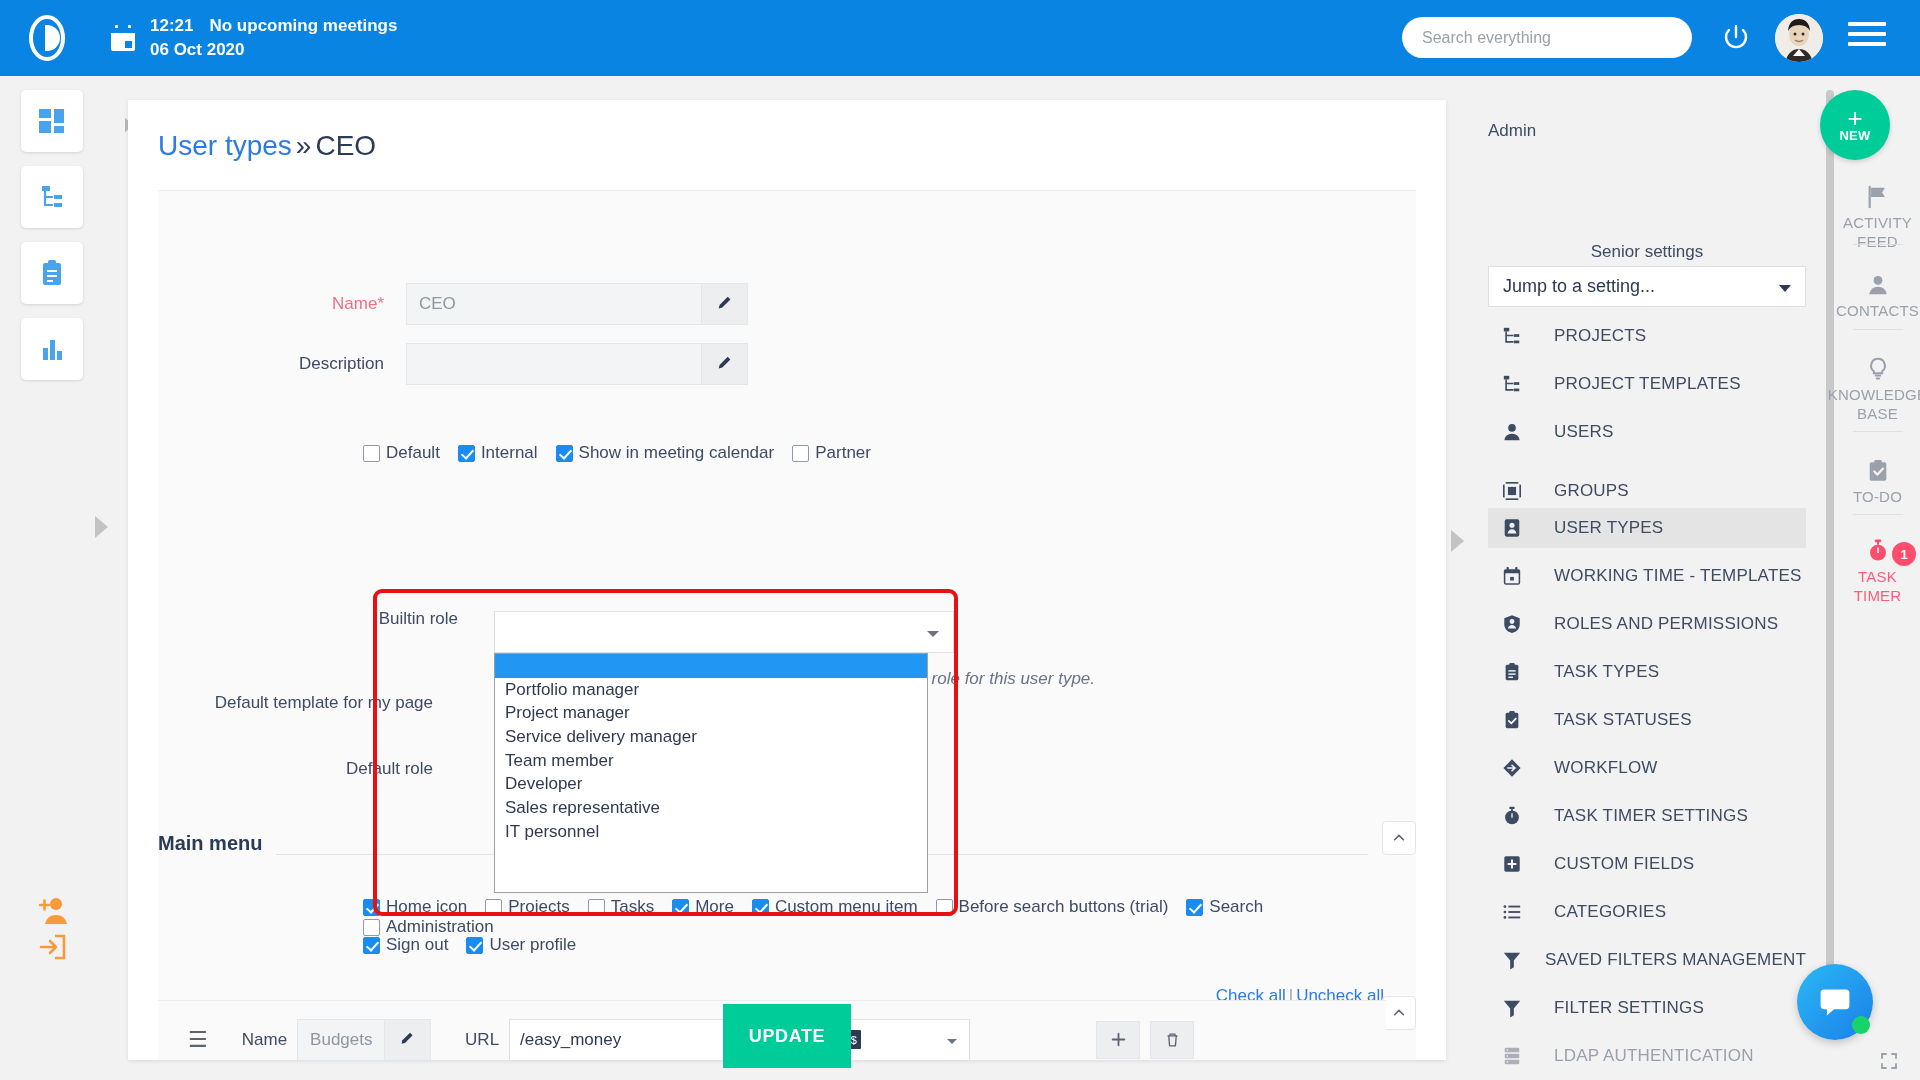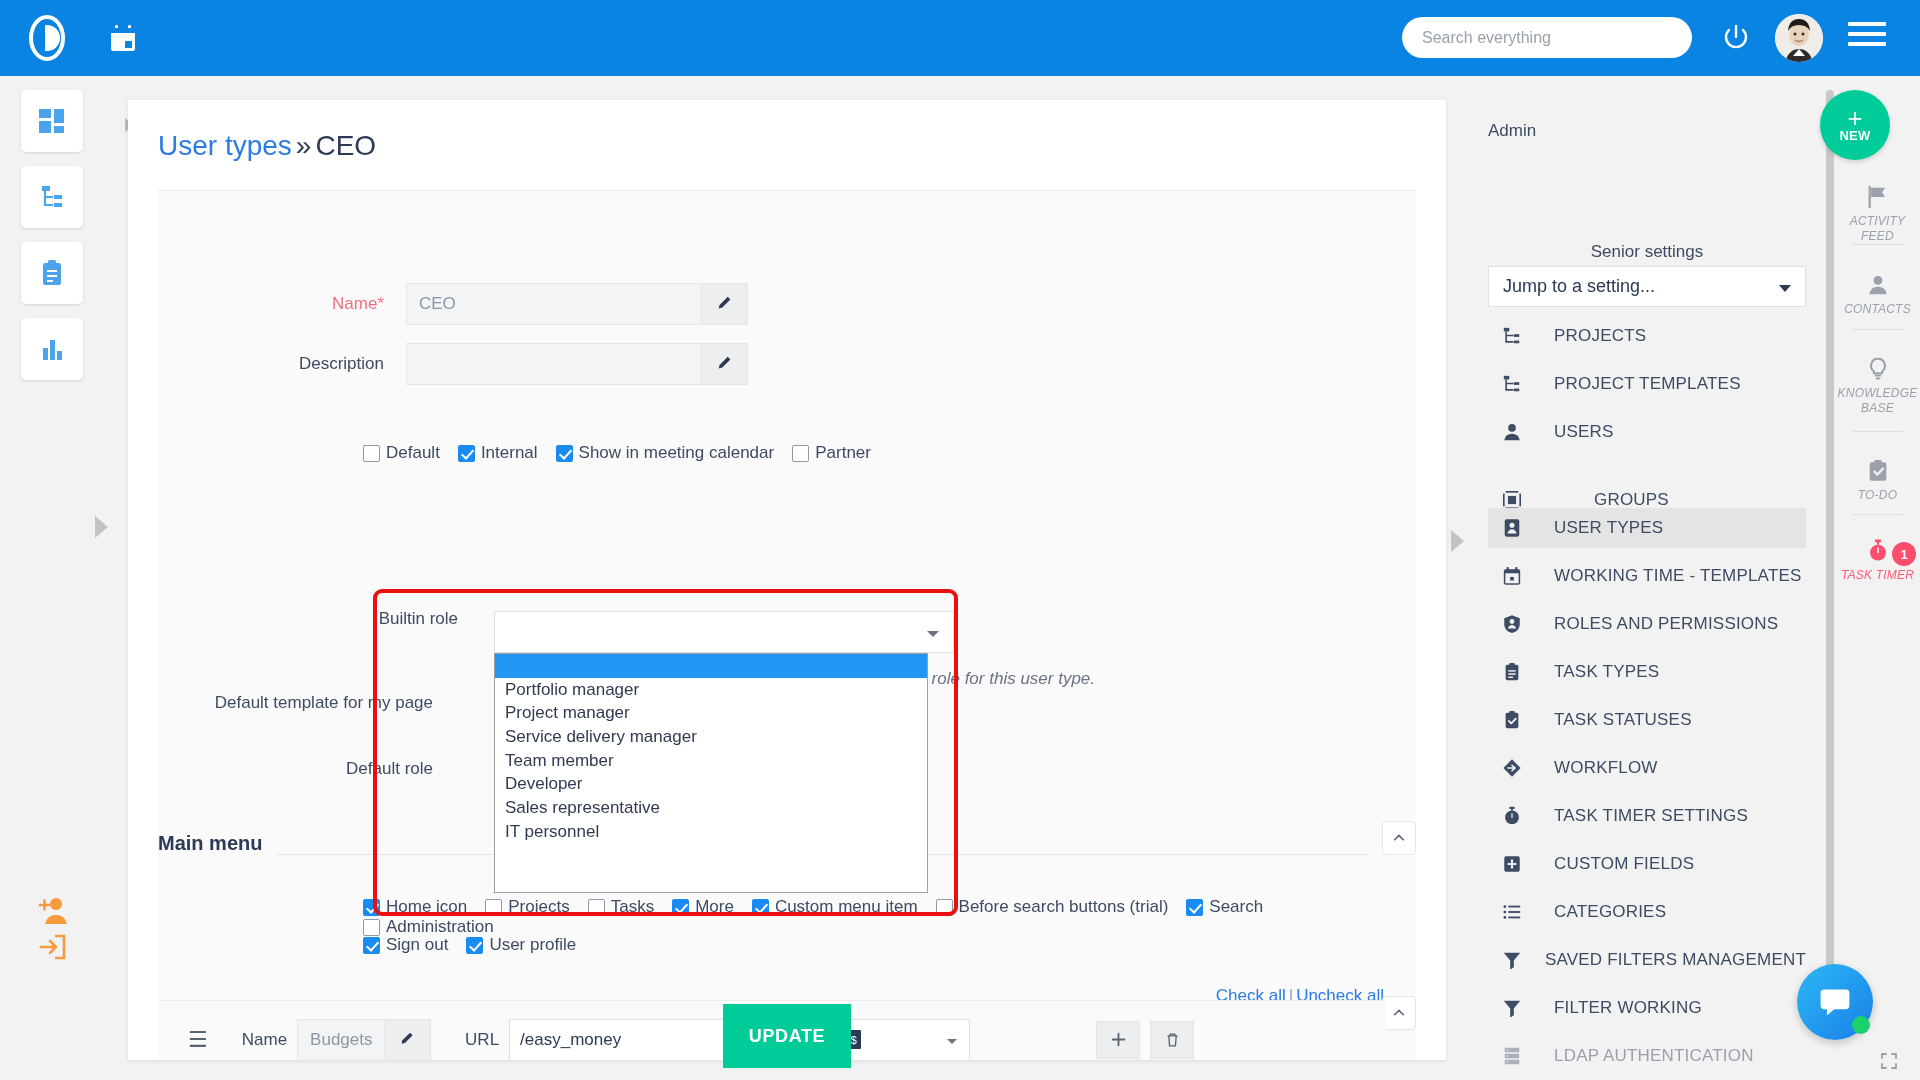--- a/index.html
+++ b/index.html
@@ -220,21 +220,21 @@
     background: #00cc9a; color: #fff; display: flex; flex-direction: column;
     align-items: center; justify-content: center; cursor: pointer; box-shadow: 0 2px 5px rgba(0,0,0,.15);
   }
   #new-plus { font-size: 26px; line-height: 20px; font-weight: 300; }
   #new-lbl { font-size: 13px; font-weight: bold; letter-spacing: .3px; }
   .rr-item {
     position: absolute; left: 0; width: 85px; display: flex; flex-direction: column;
     align-items: center; cursor: pointer;
   }
   .rr-ico { height: 26px; display: flex; align-items: center; justify-content: center; }
-  .rr-lbl { font-size: 12px; color: #9aa1ad; text-align: center; line-height: 1.25; margin-top: 4px; letter-spacing: .2px; font-style: italic; }
+  .rr-lbl { font-size: 15px; color: #9aa1ad; text-align: center; line-height: 1.25; margin-top: 4px; letter-spacing: .2px; }
   .rr-item.alert .rr-lbl { color: #ff5c7a; }
   .rr-div { position: absolute; left: 18px; width: 50px; height: 1px; background: #dfdfdf; }
   #timer-badge {
     position: absolute; left: 57px; top: 466px; width: 24px; height: 24px; border-radius: 50%;
     background: #ff4d6d; color: #fff; font-size: 13px; font-weight: bold;
     display: flex; align-items: center; justify-content: center;
   }
   #chat-bubble {
     position: absolute; left: 1797px; top: 964px; width: 76px; height: 76px; border-radius: 50%;
     background: linear-gradient(135deg,#2bb8f5 0%,#1a7fe8 100%); cursor: pointer;
@@ -261,20 +261,26 @@
 
   <div id="cal-block">
     <div id="cal-icon">
       <svg viewBox="0 0 26 28" width="26" height="28">
         <rect x="1" y="4" width="24" height="23" rx="2" fill="#fff"></rect>
         <rect x="5" y="1" width="3" height="6" rx="1.2" fill="#fff"></rect>
         <rect x="18" y="1" width="3" height="6" rx="1.2" fill="#fff"></rect>
         <rect x="1" y="4" width="24" height="5" fill="#0984e3"></rect>
         <rect x="15" y="17" width="7" height="7" fill="#0984e3"></rect>
       </svg>
+    </div>
+    <div class="cal-text">
+      <div class="cal-line1">
+        <span>12:21</span><span class="mt">No upcoming meetings</span>
+      </div>
+      <div class="cal-line2">06 Oct 2020</div>
     </div>
   </div>
 
   <div id="search-wrap">
     <input id="search-input" type="text" placeholder="Search everything" style="">
   </div>
 
   <div id="power-btn">
     <svg viewBox="0 0 28 28" width="28" height="28">
       <path d="M7 7 a10 10 0 1 0 14 0" fill="none" stroke="#fff" stroke-width="2.4" stroke-linecap="round"></path>
@@ -566,21 +572,21 @@
       </div>
       <div class="admin-item" style="top: 336px;">
         <span class="ai-icon">
           <svg viewBox="0 0 22 22" width="20" height="20">
             <circle cx="11" cy="6.5" r="4.2" fill="#3d4b63"></circle>
             <path d="M2.5 20 q1.5 -7 8.5 -7 q7 0 8.5 7 z" fill="#3d4b63"></path>
           </svg>
         </span>
         <span class="ai-label">USERS</span>
       </div>
-      <div class="admin-item" style="top: 404px; gap: 40px;">
+      <div class="admin-item" style="top: 395px;">
         <span class="ai-icon">
           <svg viewBox="0 0 22 22" width="20" height="20">
             <rect x="2" y="2" width="18" height="18" fill="none" stroke="#3d4b63" stroke-width="1.8"></rect>
             <rect x="6.5" y="6.5" width="9" height="9" fill="#3d4b63"></rect>
             <rect x="1" y="1" width="3" height="3" fill="#f2f2f2"></rect>
             <rect x="18" y="1" width="3" height="3" fill="#f2f2f2"></rect>
             <rect x="1" y="18" width="3" height="3" fill="#f2f2f2"></rect>
             <rect x="18" y="18" width="3" height="3" fill="#f2f2f2"></rect>
           </svg>
         </span>
@@ -689,21 +695,21 @@
           </svg>
         </span>
         <span class="ai-label">SAVED FILTERS MANAGEMENT</span>
       </div>
       <div class="admin-item" style="top: 912px;">
         <span class="ai-icon">
           <svg viewBox="0 0 22 22" width="20" height="20">
             <path d="M2 3 h18 l-7 8.5 v7.5 l-4 2.5 v-10 z" fill="#3d4b63"></path>
           </svg>
         </span>
-        <span class="ai-label">FILTER WORKING</span>
+        <span class="ai-label">FILTER SETTINGS</span>
       </div>
       <div class="admin-item dim" style="top: 960px;">
         <span class="ai-icon">
           <svg viewBox="0 0 22 22" width="20" height="20">
             <rect x="3" y="2" width="16" height="5" rx="1" fill="#aab0ba"></rect>
             <rect x="3" y="8.5" width="16" height="5" rx="1" fill="#aab0ba"></rect>
             <rect x="3" y="15" width="16" height="5" rx="1" fill="#aab0ba"></rect>
             <circle cx="6" cy="4.5" r="0.9" fill="#f2f2f2"></circle>
             <circle cx="6" cy="11" r="0.9" fill="#f2f2f2"></circle>
             <circle cx="6" cy="17.5" r="0.9" fill="#f2f2f2"></circle>

